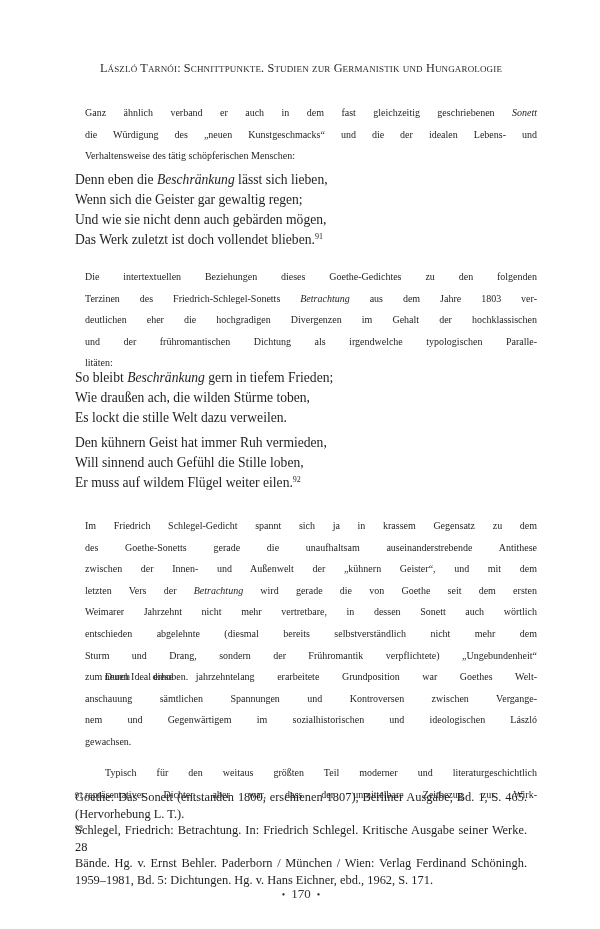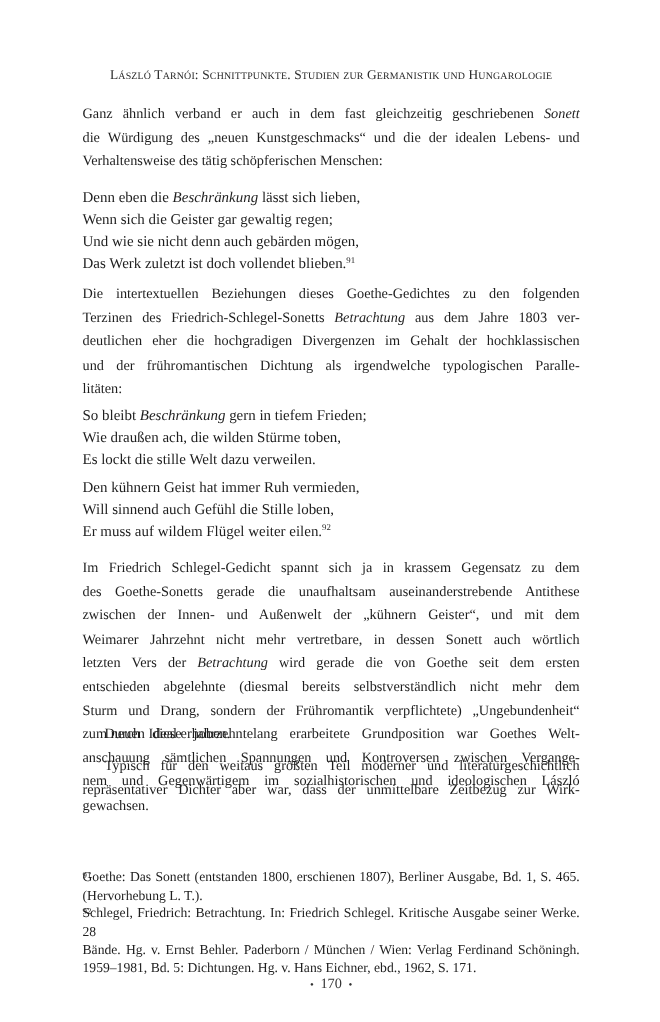--- a/index.html
+++ b/index.html
@@ -2,32 +2,32 @@
 <html><head>
 <meta charset="utf-8">
 <style>
   html, body { margin: 0; padding: 0; background: #ffffff; }
   body { width: 600px; height: 929px; position: relative; overflow: hidden;
          font-family: "DejaVu Serif", "Liberation Serif", serif; color: #1e1e1e; }
   .page { position: absolute; left: 75px; top: 0; width: 452px; }
   .running-head { position: absolute; top: 61px; left: 0; width: 452px; text-align: center;
                   font-family: "Liberation Serif", serif; font-size: 12.2px; font-variant: small-caps;
                   letter-spacing: 0.15px; color: #2a2a2a; white-space: nowrap; }
-  .body-text { font-family: "Liberation Serif", serif; font-size: 13px; line-height: 21.6px;
-               text-align: justify; margin: 0; hyphens: none; }
+  .body-text { font-family: "Liberation Serif", serif; font-size: 10px; line-height: 21.6px;
+               text-align: justify; margin: 10px; hyphens: none; }
   .p1 { position: absolute; top: 92px; left: 0; width: 452px; }
   .verse { position: absolute; left: 0; font-family: "Liberation Serif", serif; font-size: 13.6px;
            line-height: 20px; white-space: nowrap; }
   .v1 { top: 170px; }
   .p2 { position: absolute; top: 256px; left: 0; width: 452px; }
   .v2 { top: 368px; }
   .v3 { top: 433px; }
   .p3 { position: absolute; top: 505px; left: 0; width: 452px; }
   .p4 { position: absolute; top: 656px; left: 0; width: 452px; }
-  .p5 { position: absolute; top: 685px; left: 0; width: 452px; font-family: Liberation Serif, serif; }
+  .p5 { position: absolute; top: 752px; left: 0; width: 452px; font-family: Liberation Serif, serif; }
   .indent { display: block; text-indent: 20px; }
   .line { display: block; text-align: justify; text-align-last: justify; }
   .line.last { text-align-last: left; }
   .fn { position: absolute; left: 0; width: 452px; font-family: "Liberation Serif", serif;
         font-size: 12.4px; line-height: 16.5px; }
   .fn1 { top: 789px; }
   .fn2 { top: 822px; }
   .fn-num { position: absolute; left: 0; top: -1px; font-size: 8px; }
   .fn-text { display: block; }
   sup.fnref { font-size: 8px; vertical-align: 5px; line-height: 0; }
@@ -73,22 +73,22 @@
   <div class="verse v3">
     <div>Den kühnern Geist hat immer Ruh vermieden,</div>
     <div>Will sinnend auch Gefühl die Stille loben,</div>
     <div><span>Er muss auf wildem Flügel weiter eilen.</span><sup class="fnref">92</sup></div>
   </div>
 
   <div class="body-text p3">
     <span class="line">Im Friedrich Schlegel-Gedicht spannt sich ja in krassem Gegensatz zu dem</span>
     <span class="line">des Goethe-Sonetts gerade die unaufhaltsam auseinanderstrebende Antithese</span>
     <span class="line">zwischen der Innen- und Außenwelt der „kühnern Geister“, und mit dem</span>
+    <span class="line"><span>letzten Vers der </span><em>Betrachtung</em><span> wird gerade die von Goethe seit dem ersten</span></span>
     <span class="line">Weimarer Jahrzehnt nicht mehr vertretbare, in dessen Sonett auch wörtlich</span>
-    <span class="line"><span>letzten Vers der </span><em>Betrachtung</em><span> wird gerade die von Goethe seit dem ersten</span></span>
     <span class="line">entschieden abgelehnte (diesmal bereits selbstverständlich nicht mehr dem</span>
     <span class="line">Sturm und Drang, sondern der Frühromantik verpflichtete) „Ungebundenheit“</span>
     <span class="line last">zum neuen Ideal erhoben.</span>
   </div>
 
   <div class="body-text p4">
     <span class="line indent">Durch diese jahrzehntelang erarbeitete Grundposition war Goethes Welt-</span>
     <span class="line">anschauung sämtlichen Spannungen und Kontroversen zwischen Vergange-</span>
     <span class="line">nem und Gegenwärtigem im sozialhistorischen und ideologischen László</span>
     <span class="line last">gewachsen.</span>

